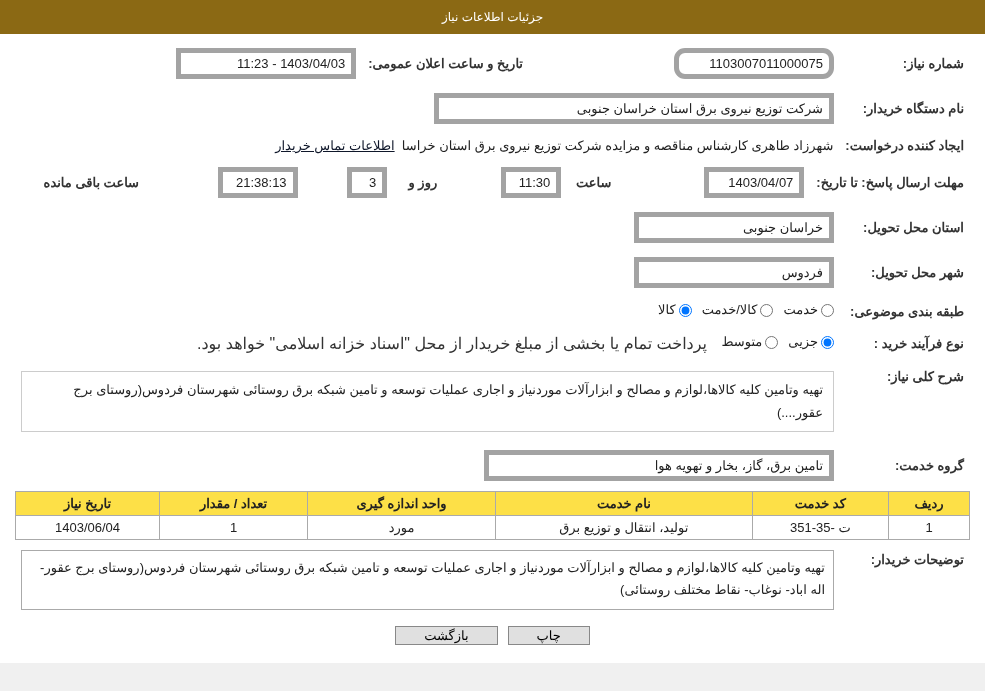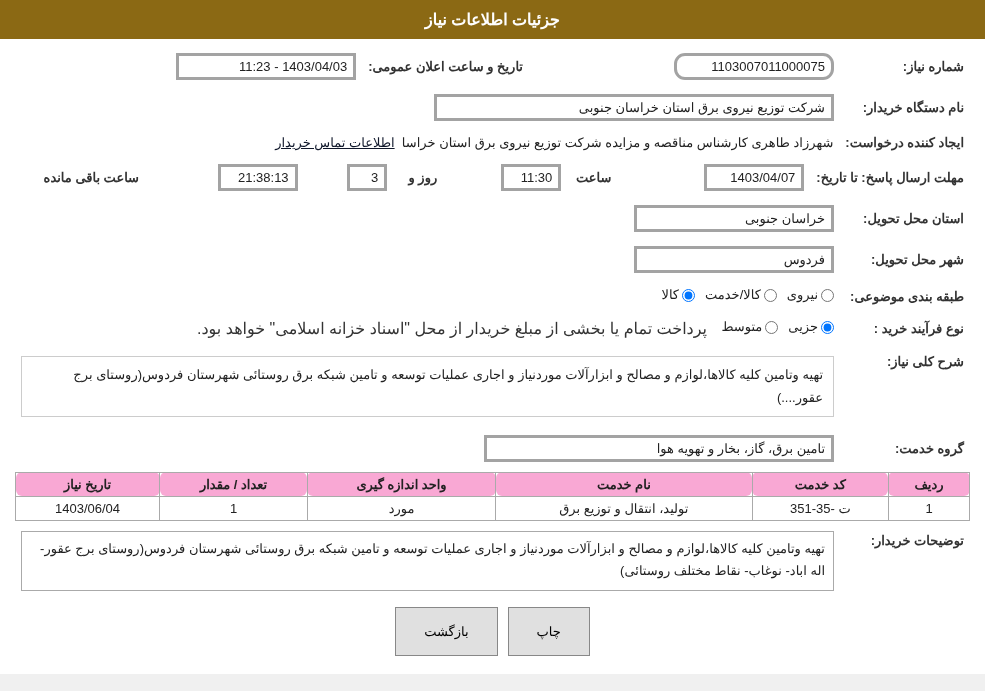--- a/index.html
+++ b/index.html
@@ -13,22 +13,22 @@
     .page-wrapper {
       max-width: 985px;
       margin: 0 auto;
       background: #fff;
     }
     .header-bar {
       background: #8B6914;
       color: #fff;
       text-align: center;
       padding: 10px 2px;
-      font-size: 16px;
-      font-weight: bold;
+      font-size: 12px;
+      font-weight: normal;
     }
     .main-content {
       padding: 10px 15px;
       background: #fff;
     }
     .info-table {
       width: 100%;
       border-collapse: collapse;
       margin-bottom: 6px;
     }
@@ -40,21 +40,21 @@
       text-align: right;
       color: #333;
       white-space: nowrap;
       font-weight: bold;
       width: 130px;
     }
     .value-cell {
       text-align: right;
     }
     .input-box {
-      border: 3px solid #a3a3a3;
+      border: 5px solid #a3a3a3;
       background: #fff;
       padding: 3px 6px;
       min-height: 22px;
       display: inline-block;
     }
     .input-narrow {
       width: 140px;
       border-radius: 11px;
     }
     .link-blue {
@@ -89,44 +89,43 @@
       width: 100%;
       border-collapse: collapse;
       margin: 6px 0;
     }
     .services-table th, .services-table td {
       border: 1px solid #aaa;
       padding: 4px 8px;
       text-align: center;
     }
     .services-table th {
-      background: #f9a8d4;
+      background: #fde047;
       font-weight: bold;
-      border-radius: 6px;
     }
     .services-table td {
       background: #fff;
     }
     .desc-box {
       border: 1px solid #aaa;
       padding: 6px 8px;
       min-height: 60px;
       text-align: right;
       line-height: 1.7;
       background: #fff;
     }
     .button-row {
       text-align: center;
       margin: 12px 0 8px 0;
       display: flex;
       justify-content: center;
       gap: 10px;
     }
     .btn {
-      padding: 16px 28px;
+      padding: 1px 28px;
       font-size: 13px;
       font-family: Tahoma, Arial, sans-serif;
       cursor: pointer;
       border: 1px solid #888;
       background: #e8e8e8;
     }
     .btn-print {
       background: #e0e0e0;
     }
     .btn-back {
@@ -235,21 +234,21 @@
       </table>
 
     <table class="info-table">
       <tbody>
           <tr>
         <td class="label-cell">طبقه بندی موضوعی:</td>
         <td class="value-cell" colspan="3">
           <div class="radio-group">
             <div class="radio-item">
               <input type="radio" name="tabaqe" style="">
-              <span>نیروی</span>
+              <span>خدمت</span>
             </div>
             <div class="radio-item">
               <input type="radio" name="tabaqe" style="">
               <span>کالا/خدمت</span>
             </div>
             <div class="radio-item">
               <input type="radio" name="tabaqe" checked="" style="">
               <span>کالا</span>
             </div>
           </div>

